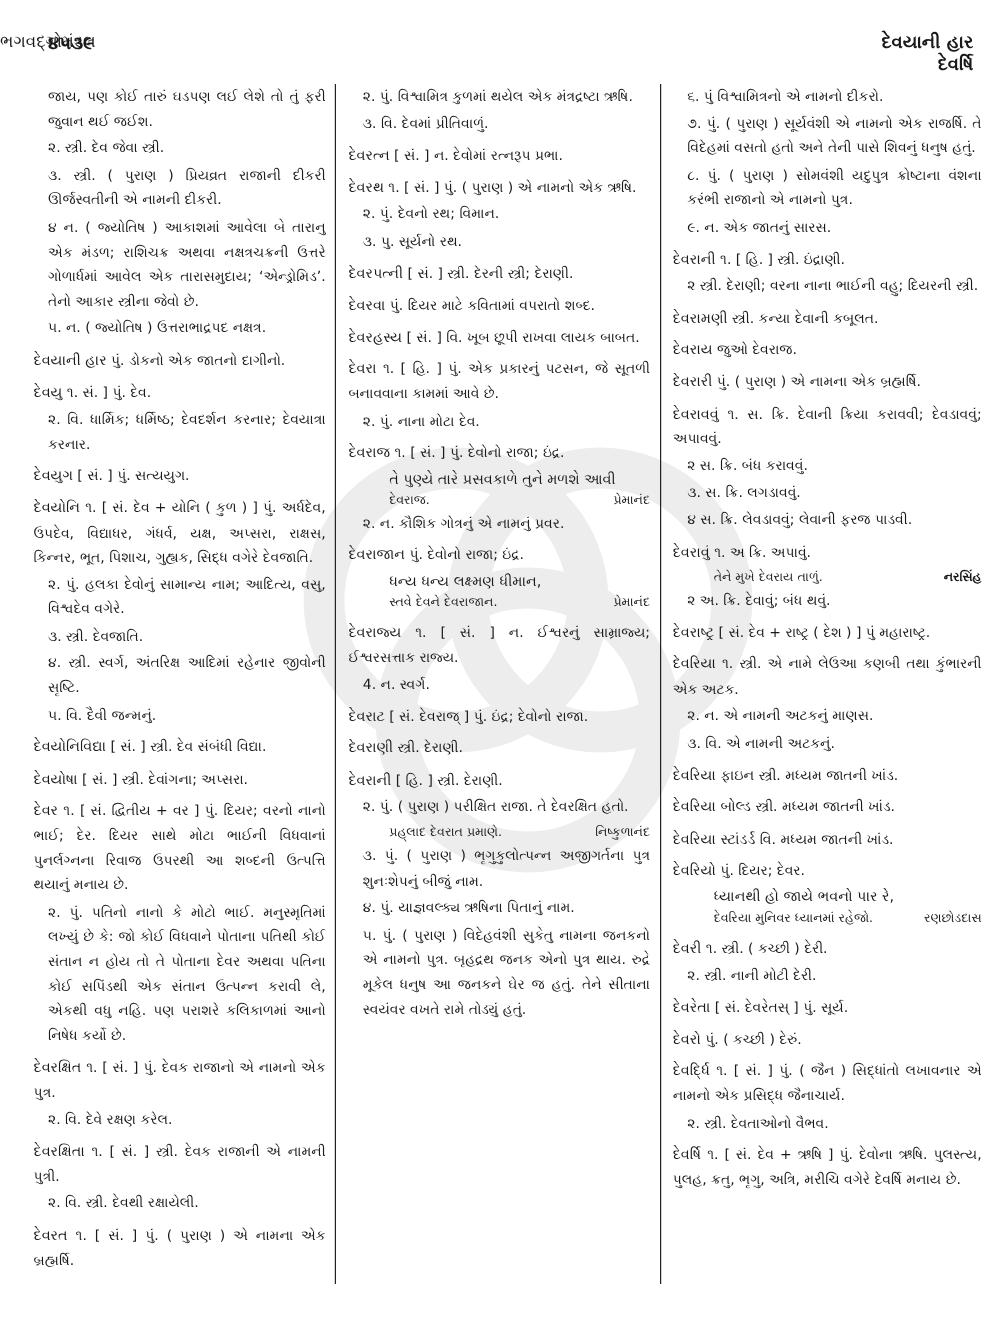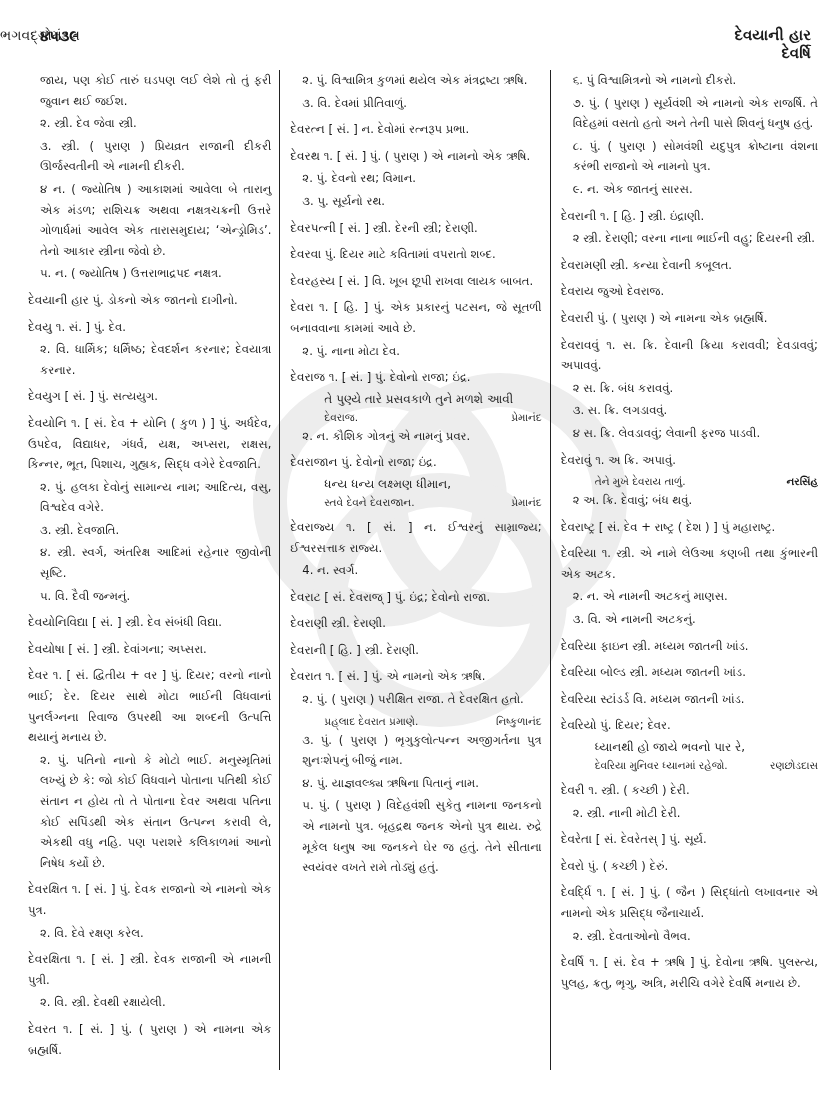--- a/index.html
+++ b/index.html
@@ -120,21 +120,20 @@
         <div class="quote-line-with-author">
           <span>સ્તવે દેવને દેવરાજાન.</span>
           <span>પ્રેમાનંદ</span>
         </div>
       </div>
       <div class="p entry"><span class="hw">દેવરાજ્ય</span><span> ૧. [ સં. ] ન. ઈશ્વરનું સામ્રાજ્ય; ઈશ્વરસત્તાક રાજ્ય.</span></div>
       <div class="p sense">4. ન. સ્વર્ગ.</div>
       <div class="p entry"><span class="hw">દેવરાટ</span><span> [ સં. દેવરાજ્ ] પું. ઇંદ્ર; દેવોનો રાજા.</span></div>
       <div class="p entry"><span class="hw">દેવરાણી</span><span> સ્ત્રી. દેરાણી.</span></div>
       <div class="p entry"><span class="hw">દેવરાની</span><span> [ હિ. ] સ્ત્રી. દેરાણી.</span></div>
-      <div class="p entry"><span class="hw">દેવરાત</span><span> ૧. [ સં. ] પું. એ નામનો એક ઋષિ.</span></div>
       <div class="p sense">૨. પું. ( પુરાણ ) પરીક્ષિત રાજા. તે દેવરક્ષિત હતો.</div>
       <div>
         <div class="quote-line-with-author">
           <span>પ્રહ્‌લાદ દેવરાત પ્રમાણે.</span>
           <span>નિષ્કુળાનંદ</span>
         </div>
       </div>
       <div class="p sense">૩. પું. ( પુરાણ ) ભૃગુકુલોત્પન્ન અજીગર્તના પુત્ર શુનઃશેપનું બીજું નામ.</div>
       <div class="p sense">૪. પું. યાજ્ઞવલ્ક્ય ઋષિના પિતાનું નામ.</div>
       <div class="p sense">૫. પું. ( પુરાણ ) વિદેહવંશી સુકેતુ નામના જનકનો એ નામનો પુત્ર. બૃહદ્રથ જનક એનો પુત્ર થાય. રુદ્રે મૂકેલ ધનુષ આ જનકને ઘેર જ હતું. તેને સીતાના સ્વયંવર વખતે રામે તોડ્યું હતું.</div>

